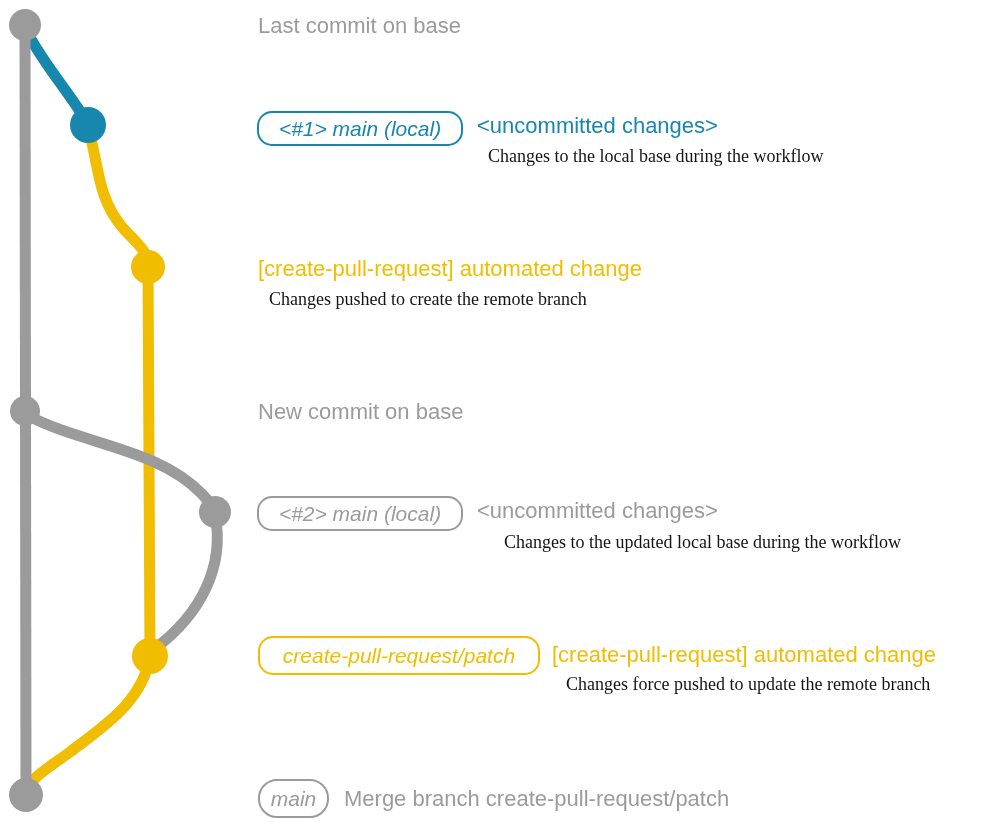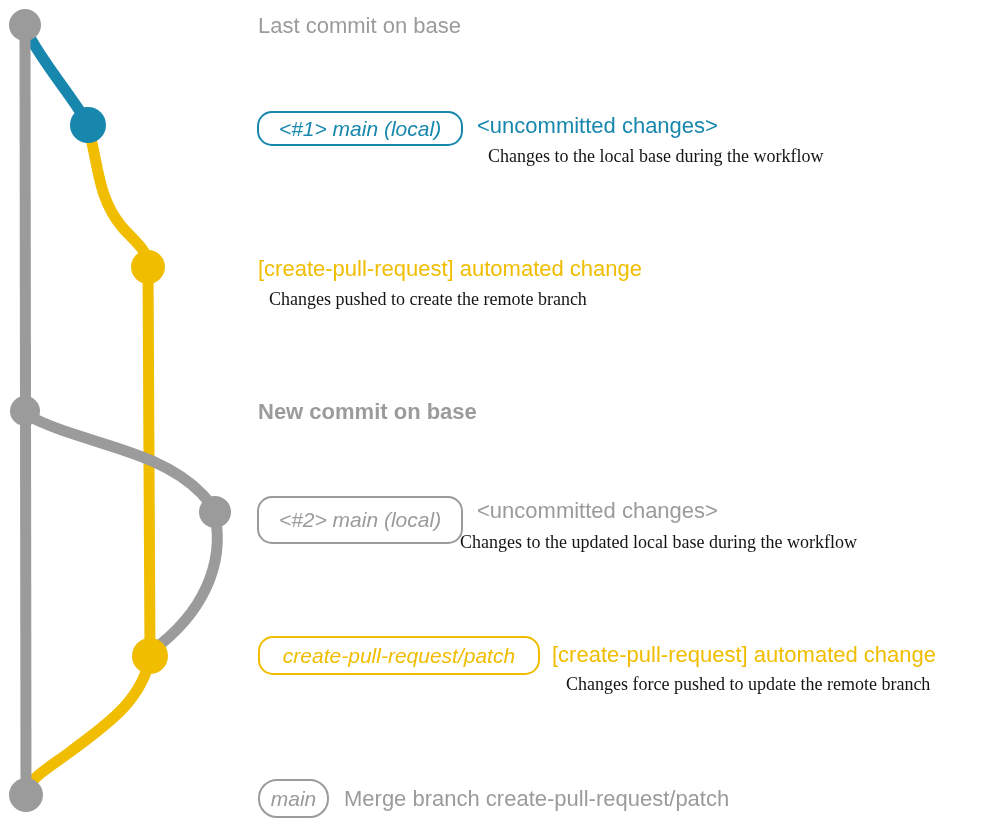--- a/index.html
+++ b/index.html
@@ -86,24 +86,24 @@
 
 <div class="abs heading" style="left:258px; top:13px;text-align:center;">Last commit on base</div>
 
 <div class="abs badge blue" style="left:257px; top:111px; width:206px; height:35px;">&lt;#1&gt; main (local)</div>
 <div class="abs annot blue" style="left:477px; top:113px;">&lt;uncommitted changes&gt;</div>
 <div class="abs desc" style="left:488px; top:146px;">Changes to the local base during the workflow</div>
 
 <div class="abs annot yellow" style="left:258px; top:256px;">[create-pull-request] automated change</div>
 <div class="abs desc" style="left:269px; top:289px;">Changes pushed to create the remote branch</div>
 
-<div class="abs heading" style="left:258px; top:399px;font-weight:bold;">New commit on base</div>
+<div class="abs heading" style="left:258px; top:399px;">New commit on base</div>
 
-<div class="abs badge gray" style="left:257px; top:496px; width:206px; height:48px;">&lt;#2&gt; main (local)</div>
+<div class="abs badge gray" style="left:257px; top:496px; width:206px; height:35px;">&lt;#2&gt; main (local)</div>
 <div class="abs annot gray" style="left:477px; top:498px;">&lt;uncommitted changes&gt;</div>
-<div class="abs desc" style="left:460px; top:532px;">Changes to the updated local base during the workflow</div>
+<div class="abs desc" style="left:504px; top:532px;">Changes to the updated local base during the workflow</div>
 
 <div class="abs badge yellow" style="left:258px; top:636px; width:282px; height:39px;">create-pull-request/patch</div>
 <div class="abs annot yellow" style="left:552px; top:642px;">[create-pull-request] automated change</div>
 <div class="abs desc" style="left:566px; top:674px;">Changes force pushed to update the remote branch</div>
 
 <div class="abs badge gray" style="left:258px; top:779px; width:71px; height:39px; border-radius:19px;">main</div>
 <div class="abs annot gray" style="left:344px; top:786px;">Merge branch create-pull-request/patch</div>
 
 </body></html>

